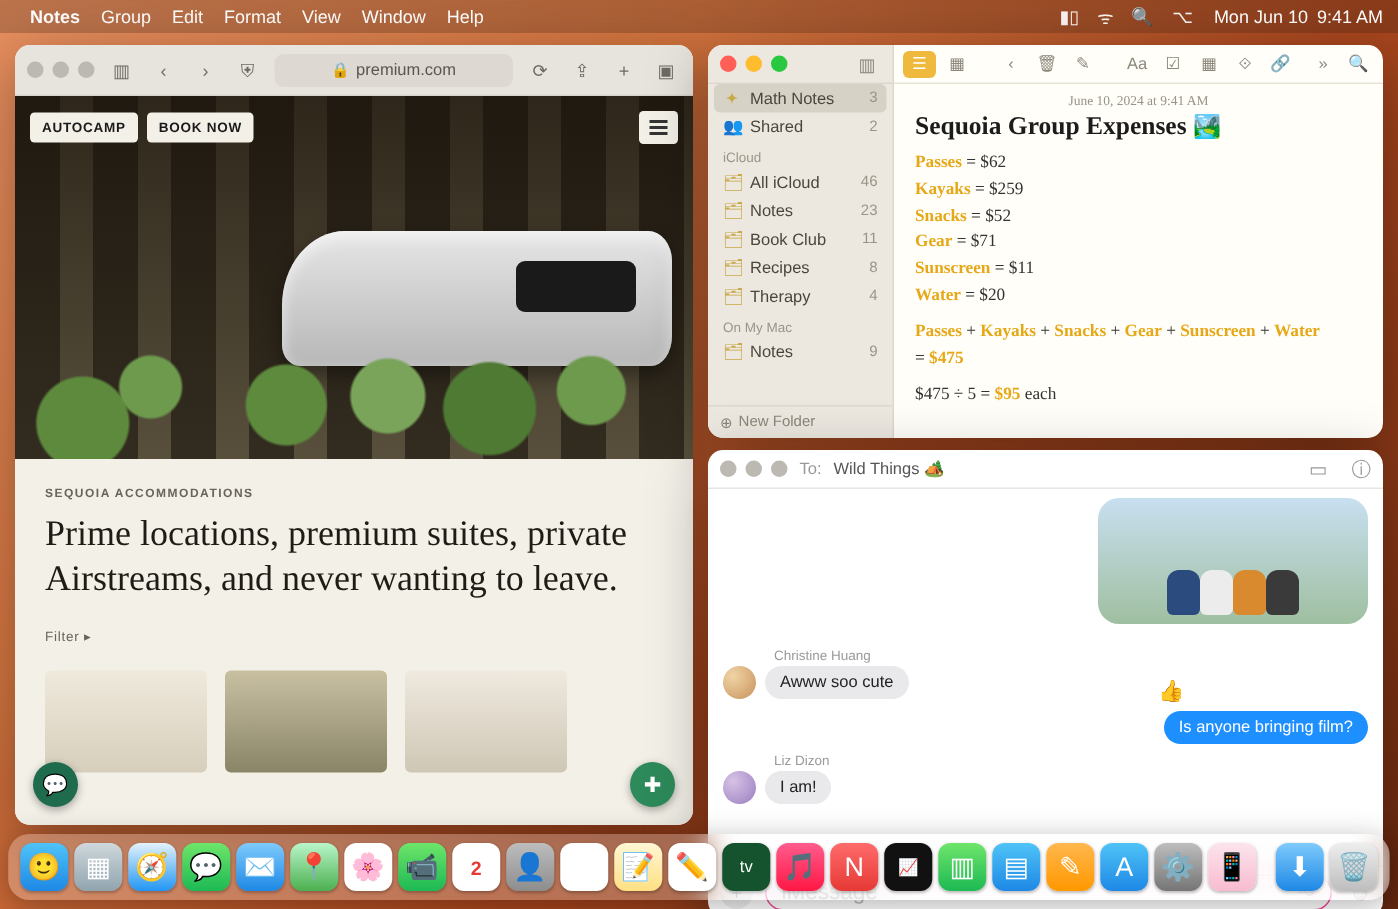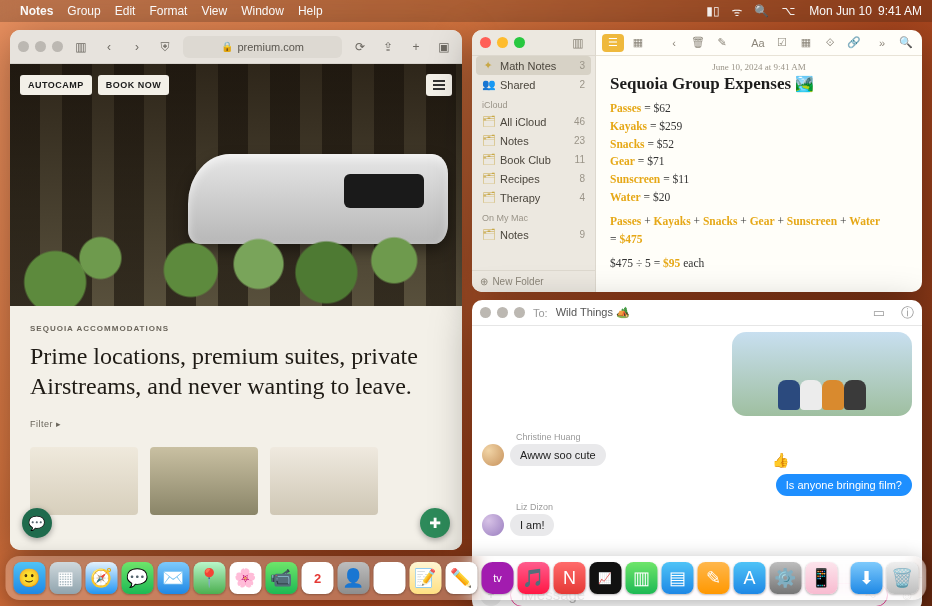--- a/index.html
+++ b/index.html
@@ -420,21 +420,21 @@
     <div class="dicon" style="background: linear-gradient(rgb(110, 229, 106), rgb(29, 185, 84));">💬</div>
     <div class="dicon" style="background: linear-gradient(rgb(126, 202, 252), rgb(30, 136, 229));">✉️</div>
     <div class="dicon" style="background: linear-gradient(rgb(185, 246, 202), rgb(76, 175, 80));">📍</div>
     <div class="dicon" style="background: rgb(255, 255, 255);">🌸</div>
     <div class="dicon" style="background: linear-gradient(rgb(110, 229, 106), rgb(29, 185, 84));">📹</div>
     <div class="dicon" style="background: rgb(255, 255, 255); color: rgb(229, 57, 53); font-weight: 800; font-size: 13px;">2</div>
     <div class="dicon" style="background: linear-gradient(rgb(189, 189, 189), rgb(141, 141, 141));">👤</div>
     <div class="dicon" style="background: rgb(255, 255, 255);">☰</div>
     <div class="dicon" style="background: linear-gradient(rgb(255, 246, 213), rgb(255, 224, 130));">📝</div>
     <div class="dicon" style="background: rgb(255, 255, 255);">✏️</div>
-    <div class="dicon" style="background: #a21caf; font-size: 11px; border-radius: 11px;">tv</div>
+    <div class="dicon" style="background: #14532d; font-size: 11px;">tv</div>
     <div class="dicon" style="background: linear-gradient(rgb(255, 92, 141), rgb(255, 23, 68));">🎵</div>
     <div class="dicon" style="background: linear-gradient(rgb(255, 107, 107), rgb(229, 57, 53));">N</div>
     <div class="dicon" style="background: rgb(17, 17, 17); font-size: 11px;">📈</div>
     <div class="dicon" style="background: linear-gradient(rgb(110, 229, 106), rgb(29, 185, 84));">▥</div>
     <div class="dicon" style="background: linear-gradient(rgb(79, 195, 247), rgb(30, 136, 229));">▤</div>
     <div class="dicon" style="background: linear-gradient(rgb(255, 183, 77), rgb(255, 152, 0));">✎</div>
     <div class="dicon" style="background: linear-gradient(rgb(79, 195, 247), rgb(30, 136, 229));">A</div>
     <div class="dicon" style="background: linear-gradient(rgb(189, 189, 189), rgb(117, 117, 117));">⚙️</div>
     <div class="dicon" style="background: linear-gradient(rgb(252, 228, 236), rgb(248, 187, 208));">📱</div>
     <div class="dsep"></div>

